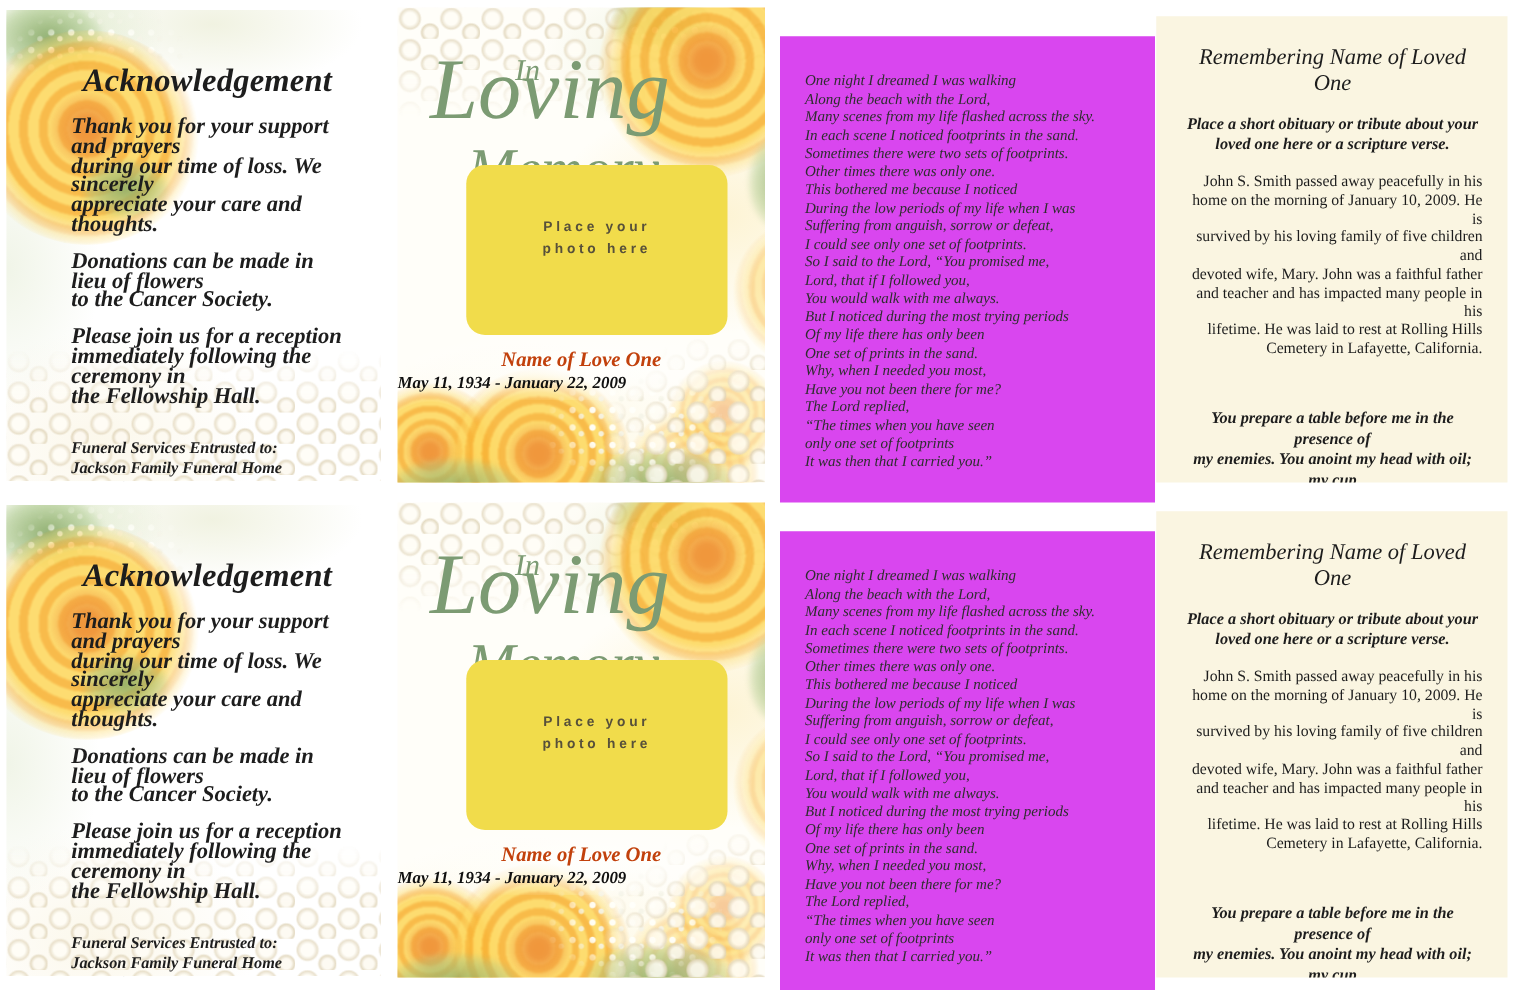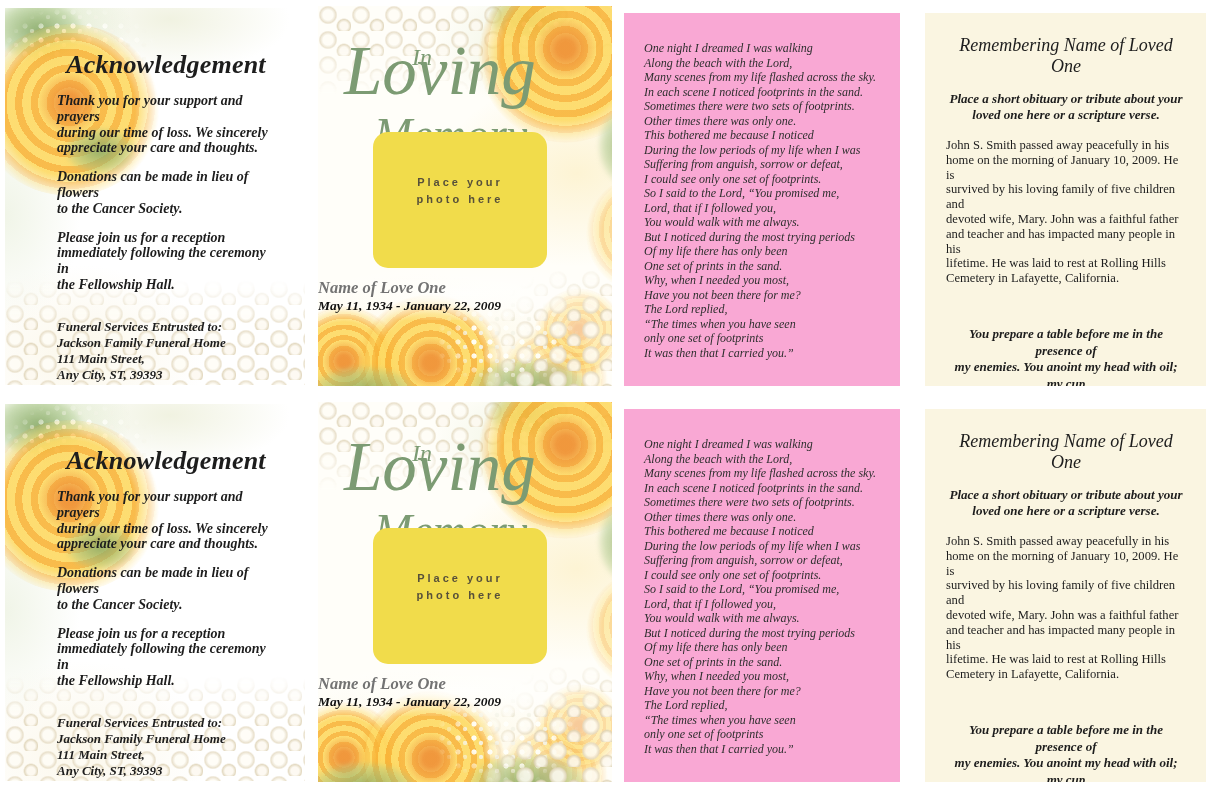--- a/index.html
+++ b/index.html
@@ -58,21 +58,21 @@
     -webkit-mask-image:linear-gradient(to top,#000 55%, rgba(0,0,0,0) 100%);
             mask-image:linear-gradient(to top,#000 55%, rgba(0,0,0,0) 100%);
   }
   .rose-ack{left:-28px;top:16px;width:185px;height:172px;}
   .leaf-ack1{left:-12px;top:-8px;width:90px;height:60px;}
   .leaf-ack2{left:60px;top:120px;width:70px;height:46px;}
   .dots-ack{left:0;top:0;width:150px;height:90px;}
 
   .ack-content{position:absolute;left:52px;top:0;width:218px;color:#1d1d1d;z-index:2;}
   .ack-title{margin:42px 0 0;text-align:center;font-size:26px;font-weight:bold;font-style:italic;letter-spacing:.2px;}
-  .ack-para{margin:13px 0 0;font-size:14px;line-height:15.8px;font-style:italic;font-weight:bold;white-space:pre-line;}
+  .ack-para{margin:13px 0 0;font-size:18px;line-height:15.8px;font-style:italic;font-weight:bold;white-space:pre-line;}
   .ack-footer{margin:26px 0 0;font-size:13px;line-height:16px;font-style:italic;font-weight:bold;white-space:pre-line;}
 
   
   .panel-cover{left:318px;top:6px;width:294px;height:380px;background:#fffef9;}
   .panel-cover::before{
     content:"";position:absolute;inset:0;
     background:
       radial-gradient(ellipse 190px 130px at 88% 44%, rgba(250,228,156,.40), rgba(250,228,156,0) 72%),
       radial-gradient(ellipse 230px 150px at 35% 100%, rgba(250,233,168,.35), rgba(250,233,168,0) 75%),
       radial-gradient(ellipse 120px 80px at 70% 10%, rgba(222,232,200,.45), rgba(222,232,200,0) 75%);
@@ -99,50 +99,50 @@
   .leaf-cover3{left:-10px;top:360px;width:110px;height:56px;}
   .leaf-cover4{left:150px;top:352px;width:120px;height:60px;}
   .dots-cover-bottom{left:120px;top:290px;width:140px;height:90px;}
 
   .cover-title{position:absolute;left:0;top:0;width:100%;color:#7c9b73;font-style:italic;z-index:2;}
   .ct-in{position:absolute;left:94px;top:16px;font-size:24px;margin-top:22px;}
   .ct-loving{position:absolute;left:26px;top:26px;font-size:69px;}
   .ct-memory{position:absolute;left:56px;top:74px;font-size:46px;margin-top:28px;}
 
   .photo-box{
-    position:absolute;left:55px;top:126px;width:174px;height:136px;
+    position:absolute;left:55px;top:126px;width:209px;height:136px;
     background:#f1dc4b;border-radius:15px;z-index:2;
   }
   .photo-text{
     position:absolute;left:0;right:0;top:42px;text-align:center;
     font-family:"Liberation Sans","DejaVu Sans",sans-serif;
     font-size:11px;font-weight:bold;letter-spacing:3px;line-height:17px;
     color:#57503a;white-space:pre-line;
   }
   .name-backdrop{
     position:absolute;left:14px;right:14px;top:262px;height:52px;z-index:1;
     background:radial-gradient(ellipse at 50% 50%, rgba(255,255,253,.95), rgba(255,255,253,0) 80%);
   }
-  .cover-name{position:absolute;left:0;width:100%;top:272px;text-align:left;font-weight:bold;font-style:italic;font-size:16.5px;color:#737373;z-index:2;}
+  .cover-name{position:absolute;left:0;width:100%;top:272px;text-align:center;font-weight:bold;font-style:italic;font-size:16.5px;color:#c2410c;z-index:2;}
   .cover-dates{position:absolute;left:0;width:100%;top:292px;text-align:left;font-weight:bold;font-style:italic;font-size:13.5px;color:#101010;z-index:2;}
 
   
-  .panel-poem{left:624px;top:13px;width:276px;height:373px;background:#f9a8d4;}
+  .panel-poem{left:624px;top:29px;width:300px;height:373px;background:#d946ef;}
   .poem-text{
     position:absolute;left:20px;top:28px;width:246px;
     font-size:12px;line-height:14.5px;font-style:italic;color:#2e2e2e;
     white-space:pre-line;
   }
 
   
   .panel-rem{left:925px;top:13px;width:281px;height:373px;background:#faf5e1;color:#1d1d1d;}
   .rem-content{position:absolute;left:21px;top:0;width:240px;}
   .rem-title{margin:22px 0 0;text-align:center;font-size:18px;font-weight:normal;font-style:italic;}
   .rem-instruction{margin:14px 0 0;font-size:13px;line-height:15.5px;font-style:italic;font-weight:bold;white-space:pre-line;text-align:center;}
-  .rem-obituary{margin:16px 0 0;font-size:12.6px;line-height:14.8px;white-space:pre-line;}
+  .rem-obituary{margin:16px 0 0;font-size:12.6px;line-height:14.8px;white-space:pre-line;text-align:right;}
   .rem-scripture{margin:40px 0 0;text-align:center;font-size:13px;line-height:16.6px;font-style:italic;font-weight:bold;white-space:pre-line;}
 </style>
 </head>
 <body>
 
 <div class="sheet">
 
   <div class="row row1">
 
     <div class="panel panel-ack">

